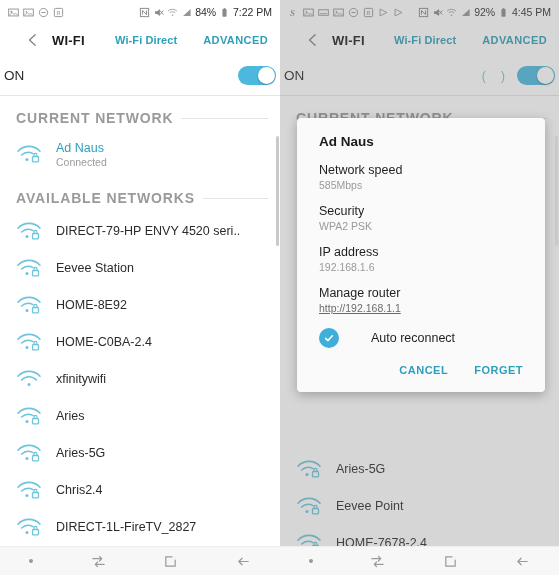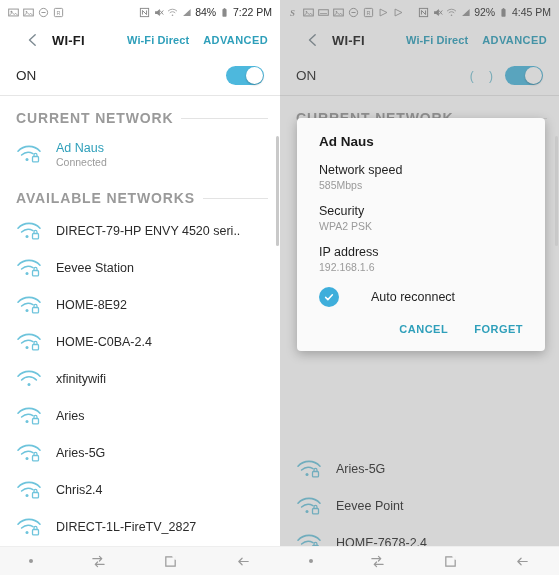--- a/index.html
+++ b/index.html
@@ -42,26 +42,26 @@
     height:32px; display:flex; align-items:center; padding:0 12px 0 24px;
     background:#ffffff;
   }
   .back-chevron { width:18px; height:18px; display:flex; align-items:center; justify-content:center; color:#7d8a92; }
   .back-chevron svg { width:14px;height:14px; }
   .appbar-title {
     font-size:13px; font-weight:bold; color:#1d1d1d;
     letter-spacing:.2px; margin-left:10px;
   }
   .appbar-actions { margin-left:auto; display:flex; align-items:center; gap:14px; }
-  .appbar-action { font-size:11px; font-weight:bold; color:#2e9fba; letter-spacing:.1px; white-space:nowrap; }
+  .appbar-action { font-size:11px; font-weight:bold; color:#2e9fba; letter-spacing:.1px; white-space:nowrap;margin-left:12px; }
   .appbar-action.adv { letter-spacing:.4px; }
 
   
   .onrow {
-    height:40px; display:flex; align-items:center; padding:0 16px;
+    height:40px; display:flex; align-items:center; padding:0 4px;
     border-bottom:1px solid #e6e6e6; background:#fff;
   }
   .onrow-label { font-size:13.5px; color:#2b2b2b; }
   .onrow-spacer { flex:1; }
   .ripple-marks { font-size:12px; color:#2e9fba; opacity:.65; margin-right:6px; letter-spacing:6px; }
   .toggle { width:38px; height:19px; border-radius:10px; background:#4db8dd; position:relative; }
   .toggle .knob {
     position:absolute; right:1px; top:1px; width:17px; height:17px;
     border-radius:50%; background:#ffffff; box-shadow:0 1px 2px rgba(0,0,0,.28);
   }
@@ -579,20 +579,24 @@
             <div class="dlg-value">585Mbps</div>
           </div>
           <div class="dlg-field">
             <div class="dlg-label">Security</div>
             <div class="dlg-value">WPA2 PSK</div>
           </div>
           <div class="dlg-field">
             <div class="dlg-label">IP address</div>
             <div class="dlg-value">192.168.1.6</div>
           </div>
+          <div class="dlg-field">
+            <div class="dlg-label">Manage router</div>
+            <div class="dlg-link">http://192.168.1.1</div>
+          </div>
         </div>
       <div class="dlg-check-row">
         <div class="checkmark">
             <svg viewBox="0 0 16 16">
               <path d="M3.5 8.5 L6.5 11.5 L12.5 5" fill="none" stroke="#ffffff" stroke-width="2" stroke-linecap="round" stroke-linejoin="round"></path>
             </svg>
           </div>
         <div class="dlg-check-label">Auto reconnect</div>
       </div>
       <div class="dlg-actions">

